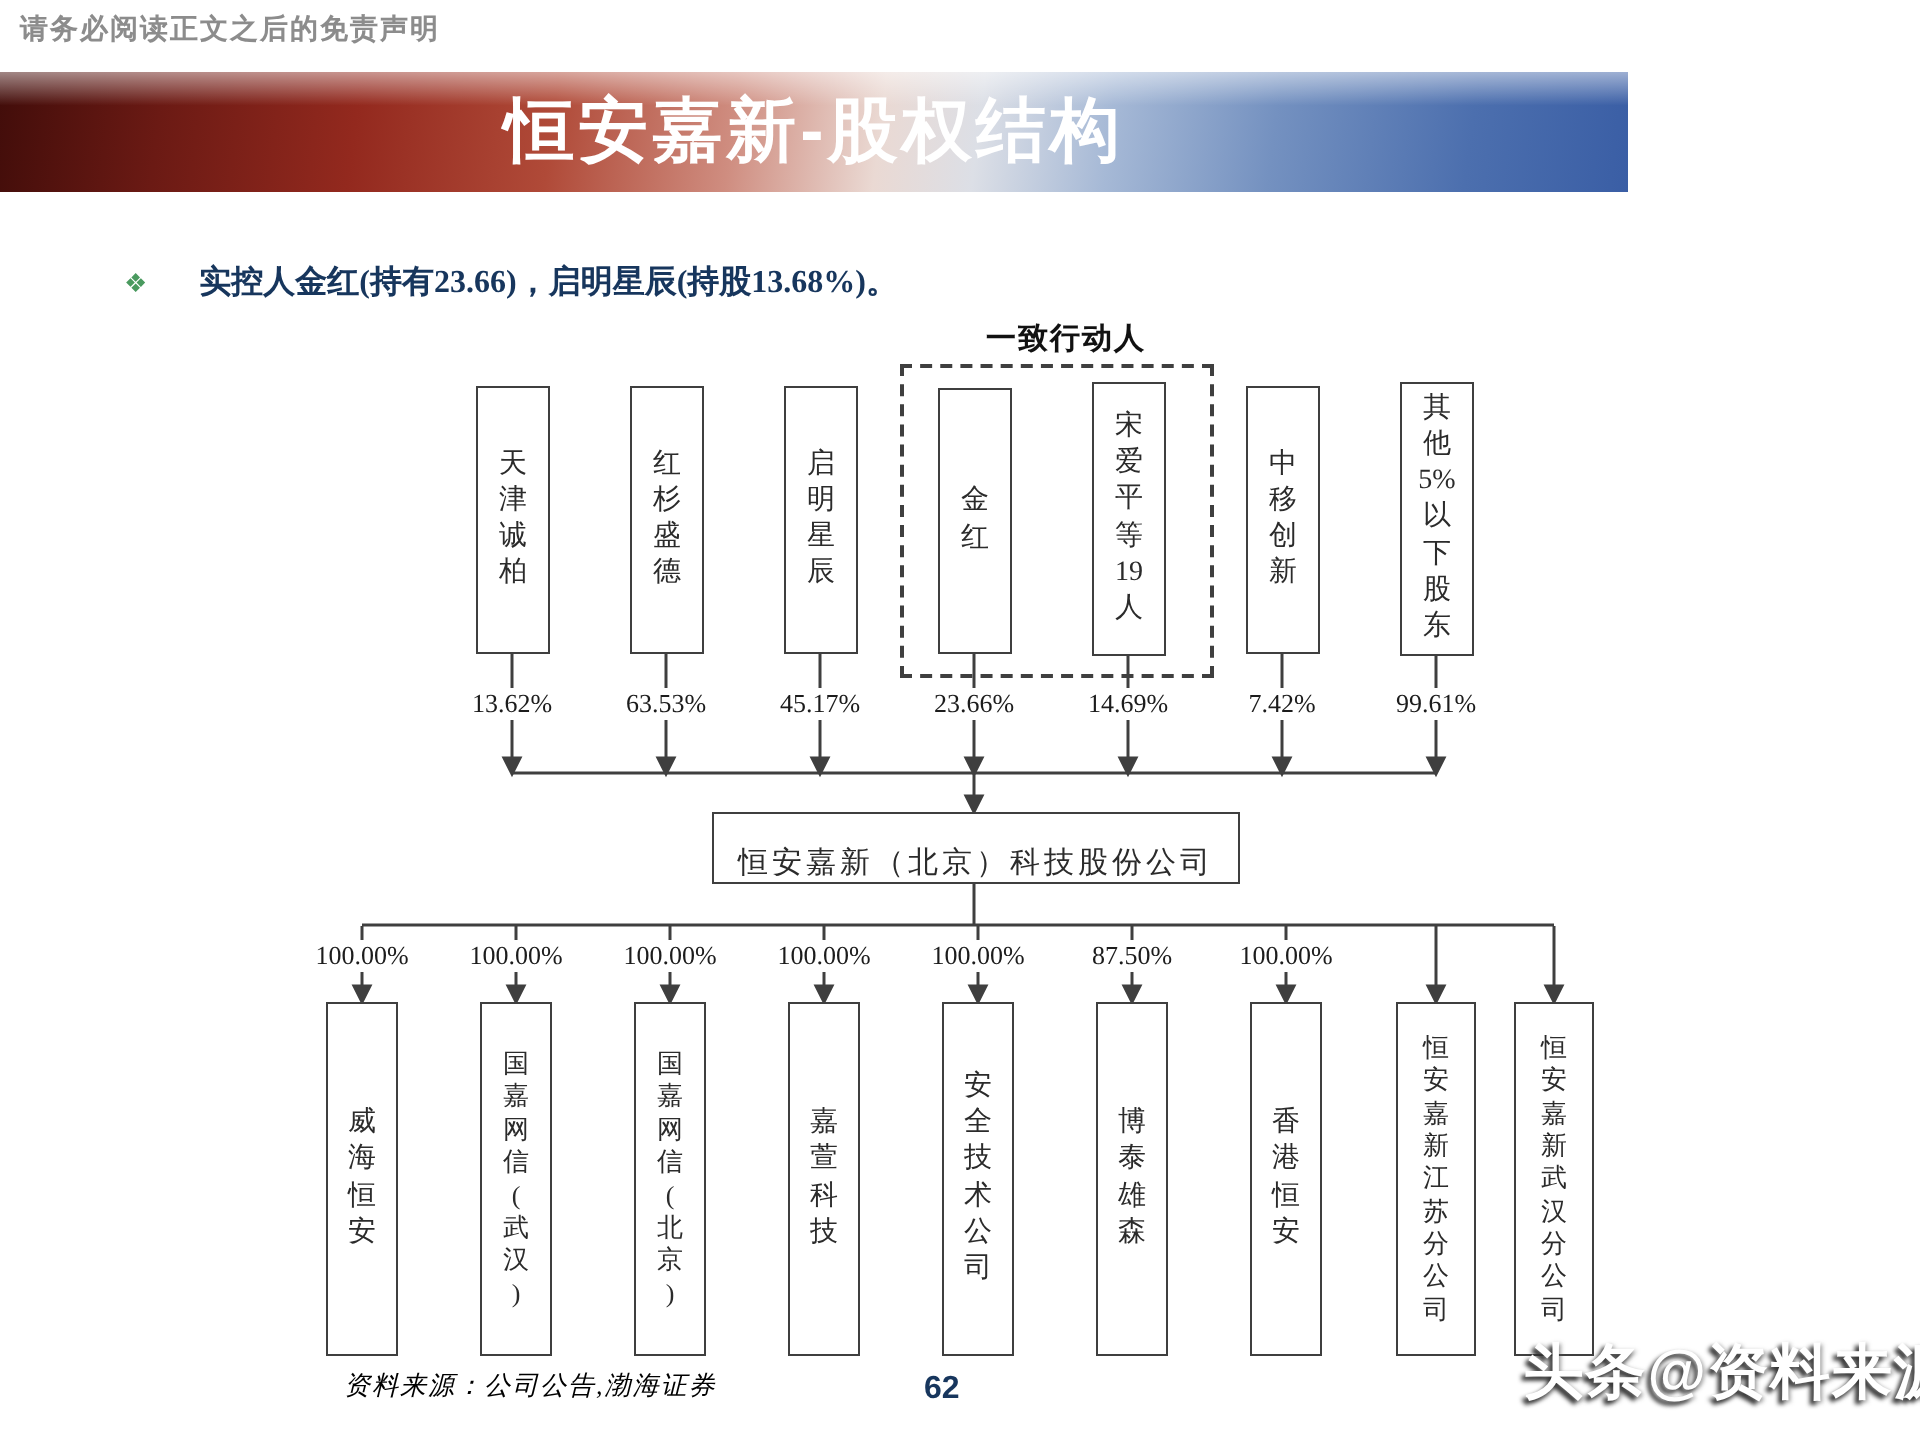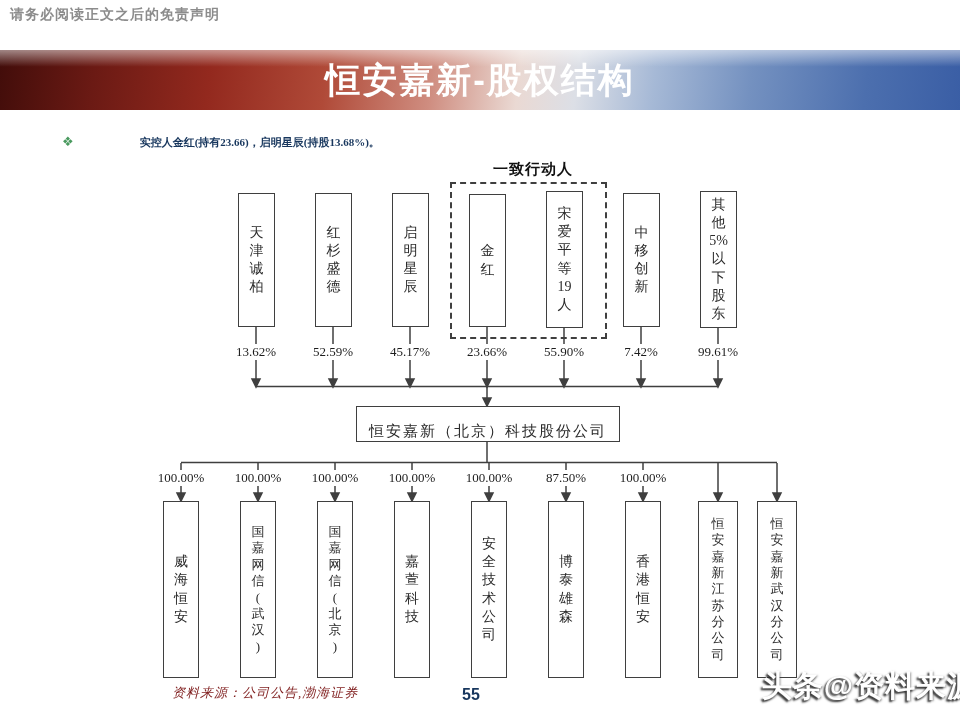--- a/index.html
+++ b/index.html
@@ -4,34 +4,34 @@
 <style>
   html,body{margin:0;padding:0;}
   .page{position:relative;width:960px;height:720px;background:#ffffff;overflow:hidden;
         font-family:"Liberation Sans",sans-serif;padding-left:24px;}
 
   
   .disclaimer{position:absolute;left:10px;top:6px;font-size:14px;font-weight:bold;
               color:#8c8c8c;letter-spacing:1px;}
 
   
-  .banner{position:absolute;left:0;top:50px;width:960px;height:60px;
+  .banner{position:absolute;left:0;top:36px;width:814px;height:60px;
           background:linear-gradient(97deg,#420d0a 0%,#6b1a14 10%,#93291e 22%,
             #b04a38 34%,#cf8d80 45%,#ead9d3 54%,#dcdfe6 60%,#a6b9d6 68%,
             #7491c0 78%,#4c6fae 90%,#3a5ea5 100%);}
   .banner::before{content:"";position:absolute;inset:0;
           background:linear-gradient(180deg,rgba(255,255,255,.5) 0%,rgba(255,255,255,0) 28%);}
   .banner-title{position:relative;display:block;text-align:center;line-height:60px;
           color:#ffffff;font-size:35px;font-weight:bold;letter-spacing:2px;}
 
   
   .summary{position:absolute;left:62px;top:131px;display:flex;align-items:flex-start;}
   .bullet{color:#4a9a5f;font-size:13px;margin-right:26px;line-height:22px;}
-  .summary-text{color:#17365d;font-size:11px;font-weight:bold;line-height:22px;
-          font-family:"Liberation Serif",serif;margin-left:40px;}
+  .summary-text{color:#17365d;font-size:16px;font-weight:bold;line-height:22px;
+          font-family:"Liberation Serif",serif;}
 
   
   .connectors{position:absolute;left:0;top:0;z-index:1;pointer-events:none;}
   .tbox{position:absolute;box-sizing:border-box;border:1.6px solid #3f3f3f;background:#fff;
         display:flex;align-items:center;justify-content:center;z-index:3;
         font-family:"Liberation Serif",serif;color:#2b2b2b;}
   .tbox span{white-space:pre-line;text-align:center;font-size:14px;line-height:1.3;display:block;}
   .tbox.small span{font-size:13px;line-height:1.26;}
   .dashedbox{position:absolute;left:450px;top:182px;width:157px;height:157px;
         border:2px dashed #3f3f3f;box-sizing:border-box;z-index:2;background:transparent;}
@@ -40,21 +40,21 @@
   .pct{position:absolute;transform:translateX(-50%);z-index:4;background:#fff;
         font-family:"Liberation Serif",serif;font-size:13px;color:#1c1c1c;padding:0 2px;}
   .company-box{position:absolute;left:356px;top:406px;width:264px;height:36px;
         box-sizing:border-box;border:1.6px solid #3f3f3f;background:#fff;z-index:3;
         display:flex;align-items:center;justify-content:center;}
   .company-box span{font-family:"Liberation Serif",serif;font-size:15px;color:#2b2b2b;
         letter-spacing:2px;margin-top:14px;}
 
   
   .source-note{position:absolute;left:172px;top:684px;font-family:"Liberation Serif",serif;
-        font-style:italic;font-size:13px;color:#7f1d1d;letter-spacing:1px;}
+        font-style:italic;font-size:13px;color:#000000;letter-spacing:1px;}
   .page-number{position:absolute;left:462px;top:686px;font-size:16px;font-weight:bold;
         color:#17365d;}
   .watermark{position:absolute;right:6px;top:666px;z-index:10;font-size:30px;font-weight:bold;
         color:#ffffff;letter-spacing:1px;
         text-shadow:-2px 2px 2px rgba(45,45,45,.95),1px 1px 2px rgba(80,80,80,.55);}
 </style>
 </head>
 <body>
 
 <div class="page">
@@ -160,24 +160,24 @@
       <span>其
 他
 5%
 以
 下
 股
 东</span>
     </div>
 
   <span class="pct" style="left:256px;top:344px">13.62%</span>
-  <span class="pct" style="left:333px;top:344px">52.59%</span>
+  <span class="pct" style="left:333px;top:344px">63.53%</span>
   <span class="pct" style="left:410px;top:344px">45.17%</span>
   <span class="pct" style="left:487px;top:344px">23.66%</span>
-  <span class="pct" style="left:564px;top:344px">55.90%</span>
+  <span class="pct" style="left:564px;top:344px">14.69%</span>
   <span class="pct" style="left:641px;top:344px">7.42%</span>
   <span class="pct" style="left:718px;top:344px">99.61%</span>
 
   <div class="company-box">
     <span>恒安嘉新（北京）科技股份公司</span>
   </div>
 
   <span class="pct" style="left:181px;top:470px">100.00%</span>
   <span class="pct" style="left:258px;top:470px">100.00%</span>
   <span class="pct" style="left:335px;top:470px">100.00%</span>
@@ -255,16 +255,16 @@
 嘉
 新
 武
 汉
 分
 公
 司</span>
     </div>
 
   <div class="source-note">资料来源：公司公告,渤海证券</div>
-  <div class="page-number">55</div>
+  <div class="page-number">62</div>
   <div class="watermark">头条@资料来源</div>
 
 </div>
 
 </body></html>

